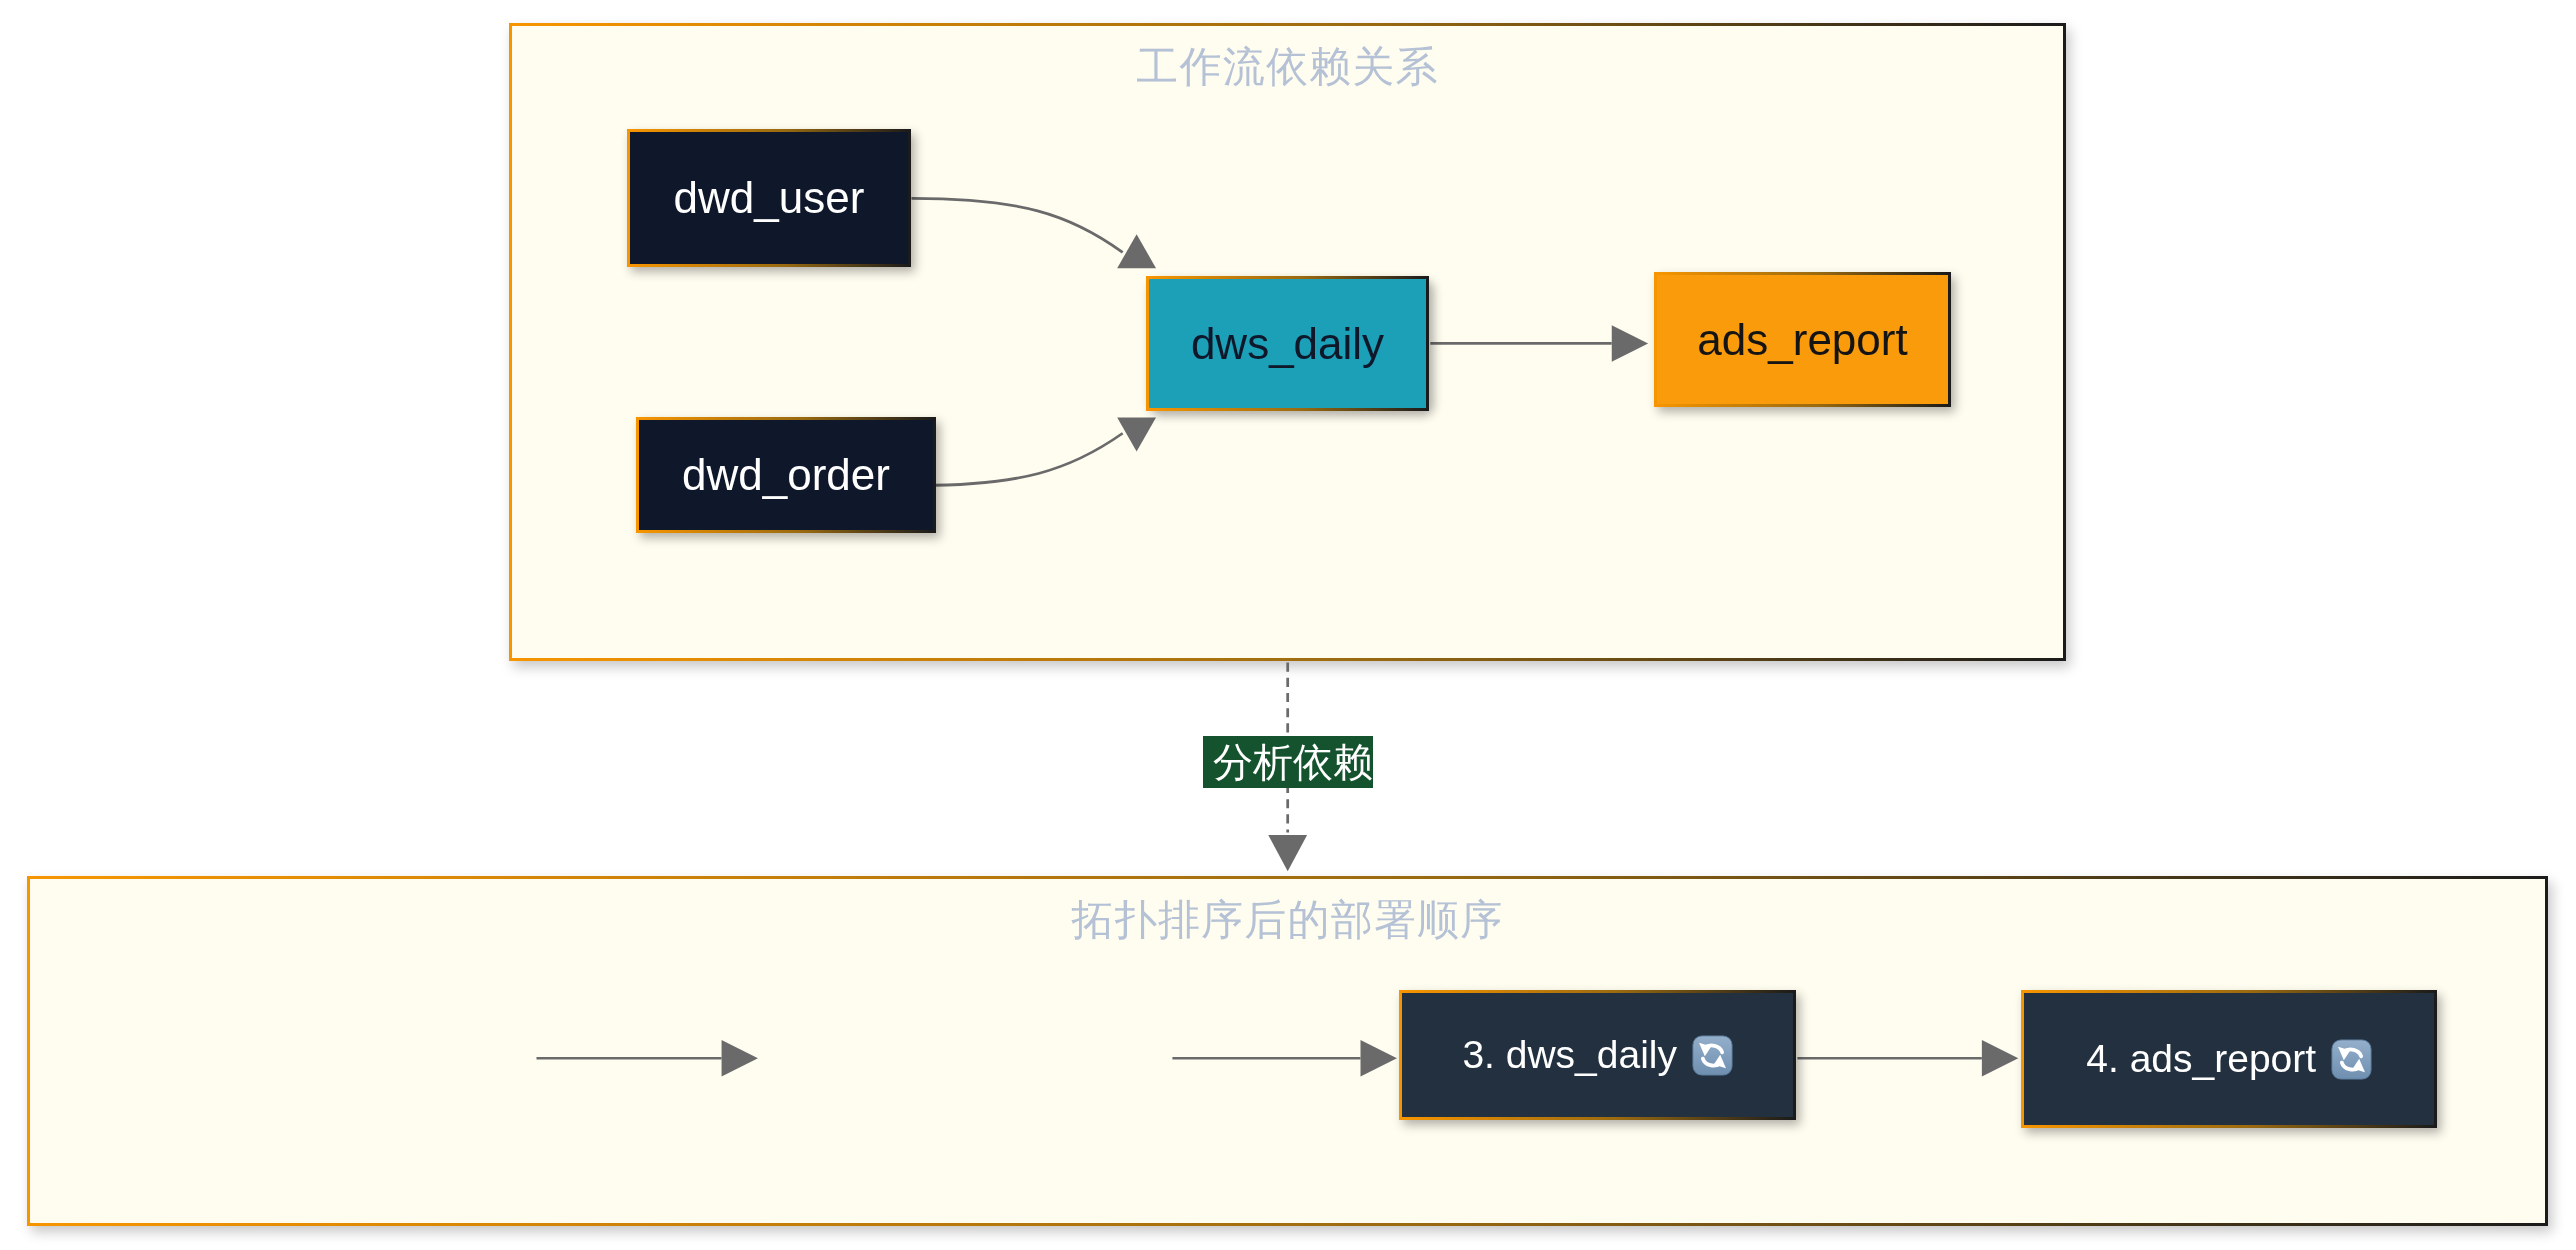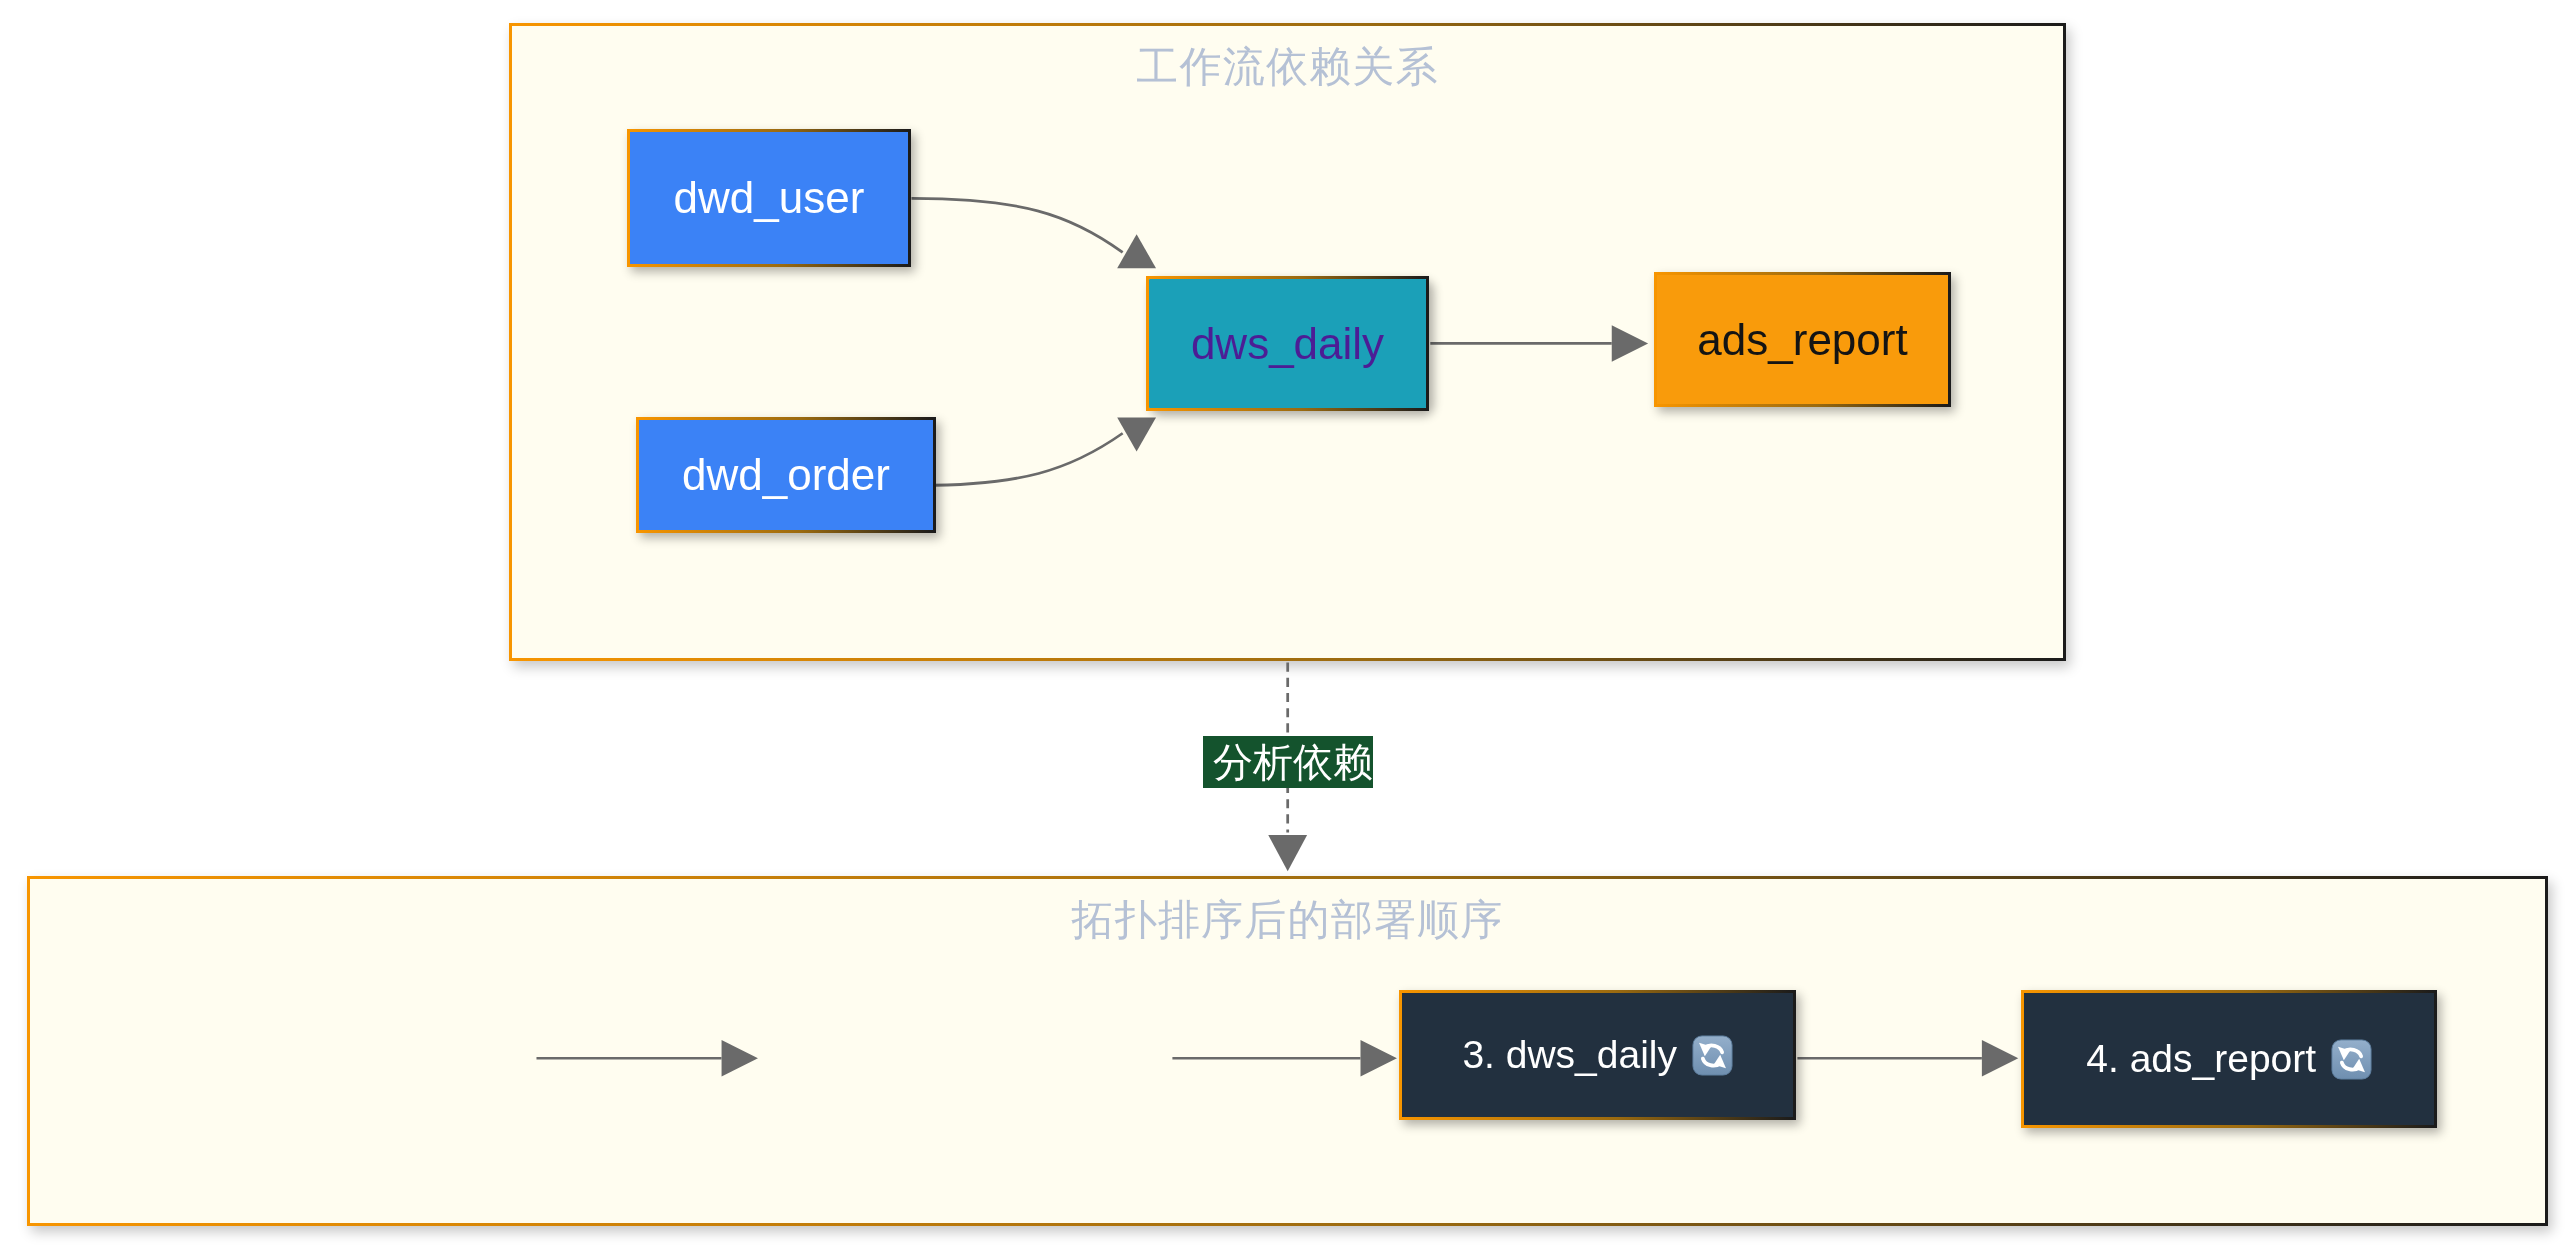--- a/index.html
+++ b/index.html
@@ -20,22 +20,22 @@
     font-size:42px;color:#b5c1d5;letter-spacing:1.2px;white-space:nowrap;
   }
   
   .node{
     position:absolute;display:flex;align-items:center;justify-content:center;
     border:3px solid;box-sizing:border-box;white-space:nowrap;
     border-image:linear-gradient(90deg,#f79500 0%,#9a6a10 55%,#1b1b1b 100%) 1;
     box-shadow:4.2px 4.9px 9.7px rgba(0,0,0,0.30);
   }
   .top-node{font-size:44px;}
-  .node.green{background:#3b82f6;color:#ffffff;}
-  .node.teal{background:#1ba0b8;color:#4c1d95;border-radius:11px;}
+  .node.green{background:#0f172a;color:#ffffff;}
+  .node.teal{background:#1ba0b8;color:#0f172a;border-radius:11px;}
   .node.orange{background:#f99b0b;color:#141414;}
   .node.navy{background:#22303f;color:#ffffff;font-size:39px;}
   #node-dwd-user  {left:627px;top:129px;width:284px;height:138px;}
   #node-dwd-order {left:636px;top:417px;width:300px;height:116px;}
   #node-dws-daily {left:1146px;top:276px;width:283px;height:135px;}
   #node-ads-report{left:1654px;top:272px;width:297px;height:135px;}
   #node-step-1{left:144px; top:990px;width:391px;height:138px;}
   #node-step-2{left:760px;top:990px;width:411px;height:138px;}
   #node-step-3{left:1399px;top:990px;width:397px;height:130px;}
   #node-step-4{left:2021px;top:990px;width:416px;height:138px;text-align:center;}

